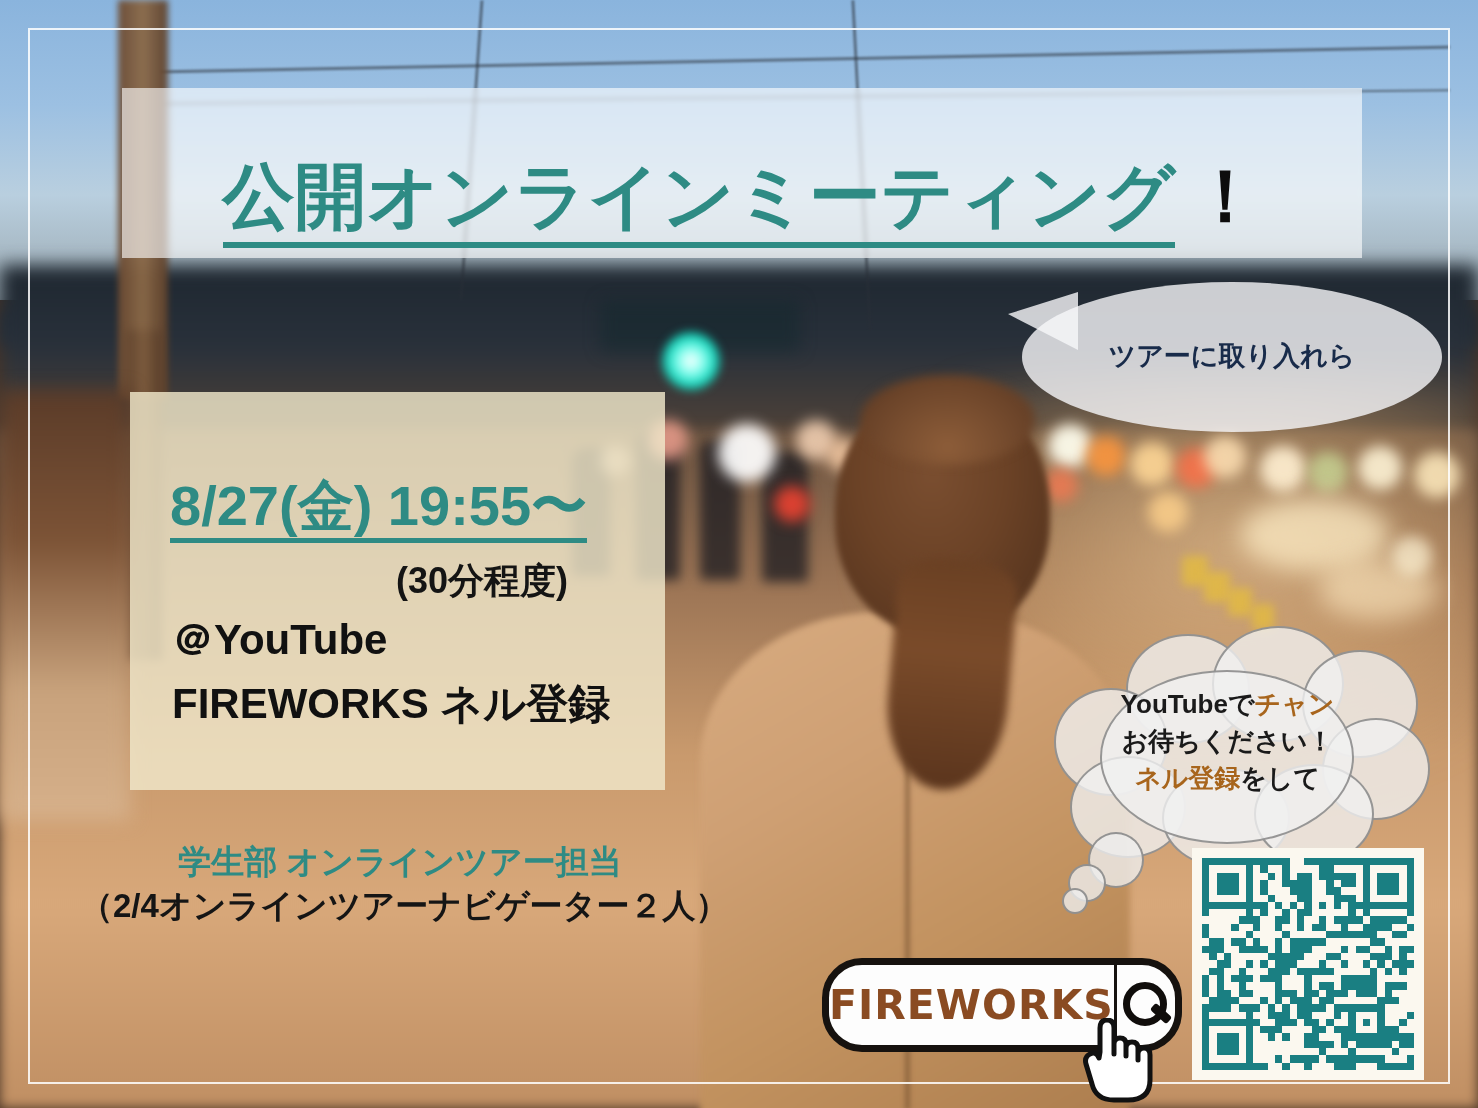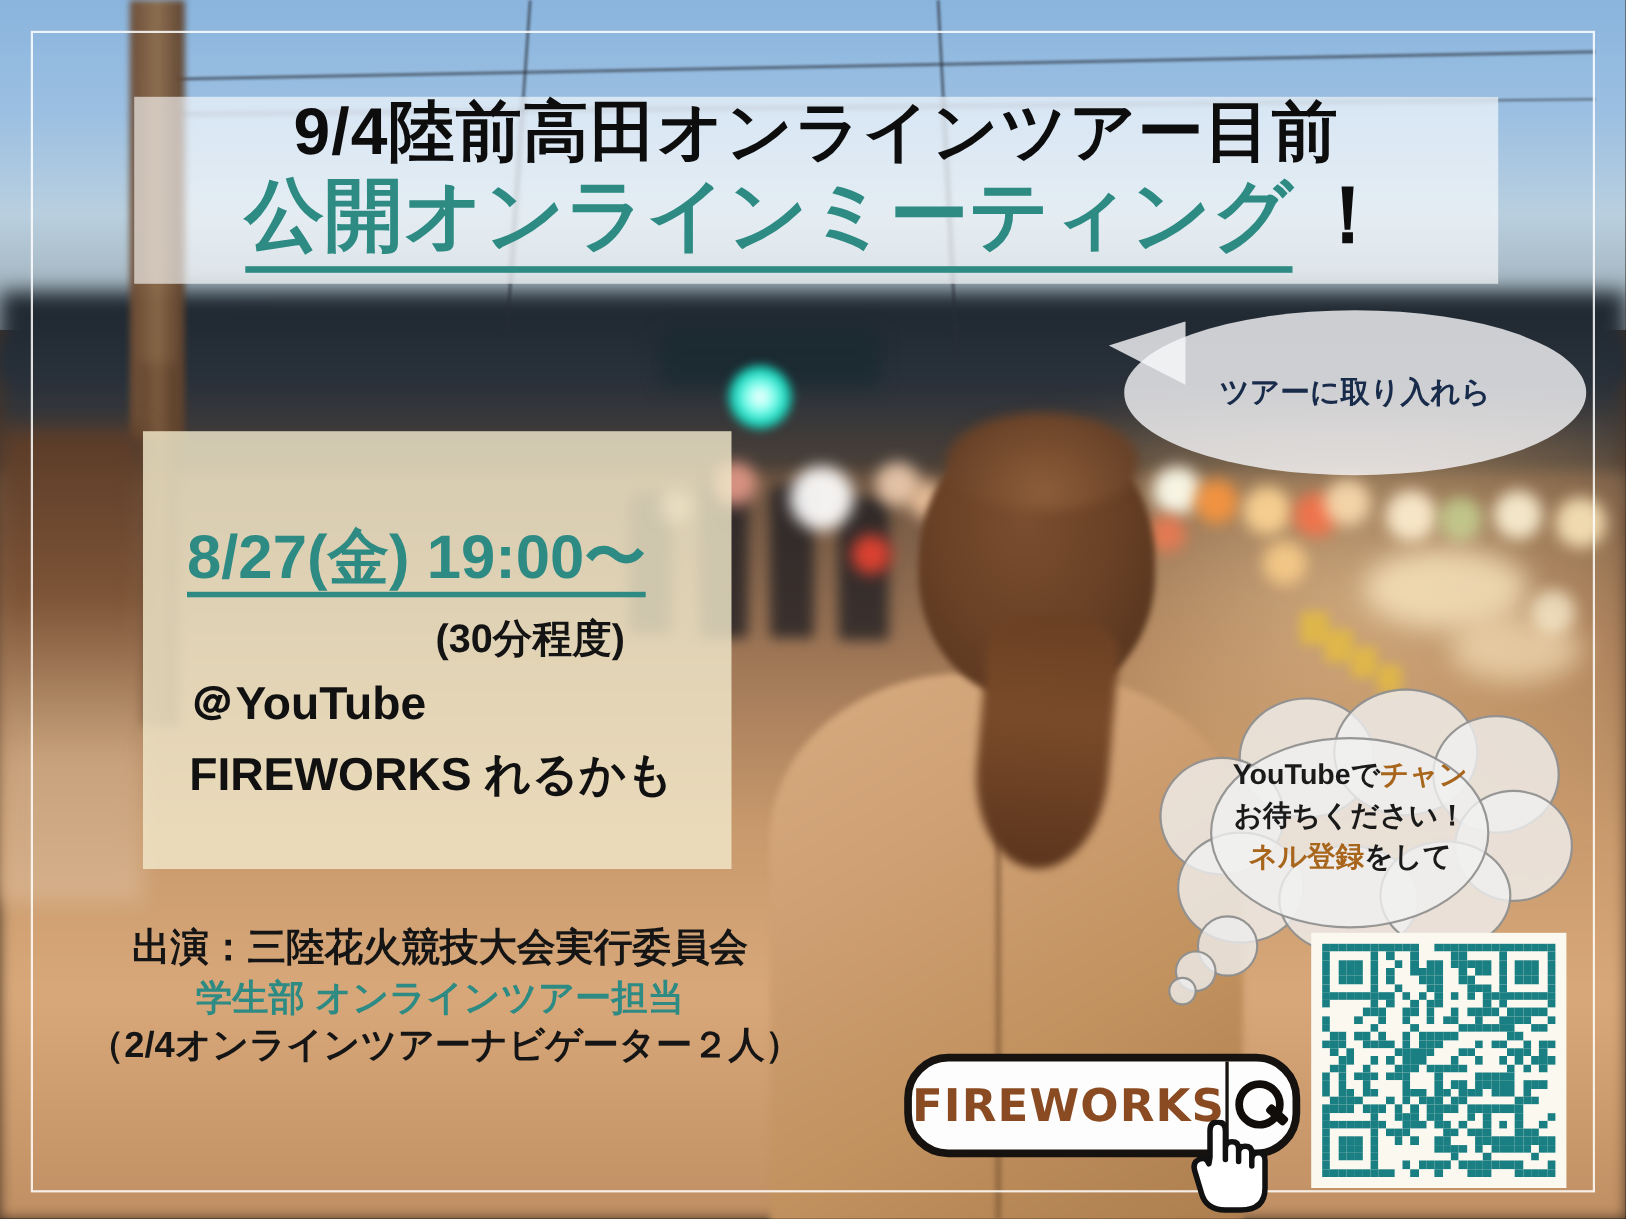--- a/index.html
+++ b/index.html
@@ -335,33 +335,31 @@
     <div class="coatseam"></div>
     <div class="head"></div>
     <div class="hairtop"></div>
     <div class="hairtie"></div>
     <div class="ponytail"></div>
   </div>
 
   <div class="frame"></div>
 
   <div class="title-banner"></div>
-  <div class="title-line1">9/4陸前高田オンラインツアー目前</div>
   <div class="title-line2">
     <span class="tealpart">公開オンラインミーティング</span><span class="bang">！</span>
   </div>
 
   <div class="info-box"></div>
-  <div class="info-date">8/27(金) 19:00〜</div>
+  <div class="info-date">8/27(金) 19:55〜</div>
   <div class="info-duration">(30分程度)</div>
   <div class="info-yt">＠YouTube</div>
-  <div class="info-ch">FIREWORKS れるかも</div>
+  <div class="info-ch">FIREWORKS ネル登録</div>
 
   <div class="credits">
-    <div class="credit-1">出演：三陸花火競技大会実行委員会</div>
     <div class="credit-2">学生部 オンラインツアー担当</div>
     <div class="credit-3">（2/4オンラインツアーナビゲーター２人）</div>
   </div>
 
   <div class="speech-tail"></div>
   <div class="speech">
     <div class="speech-text">
       <div>ツアーに取り入れら</div>
     </div>
   </div>

